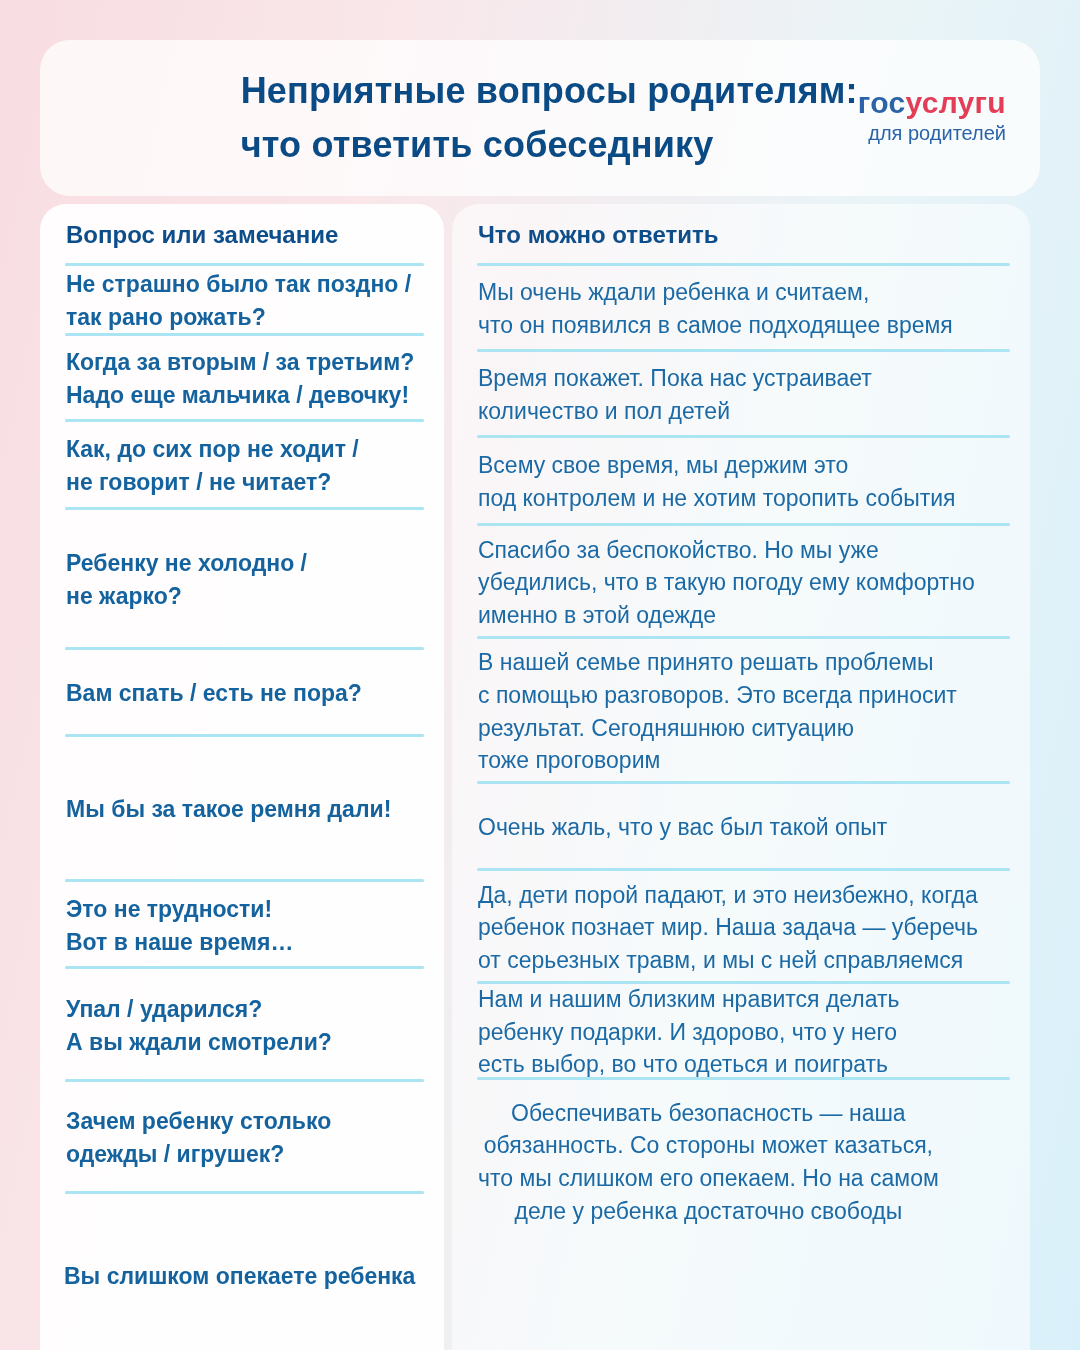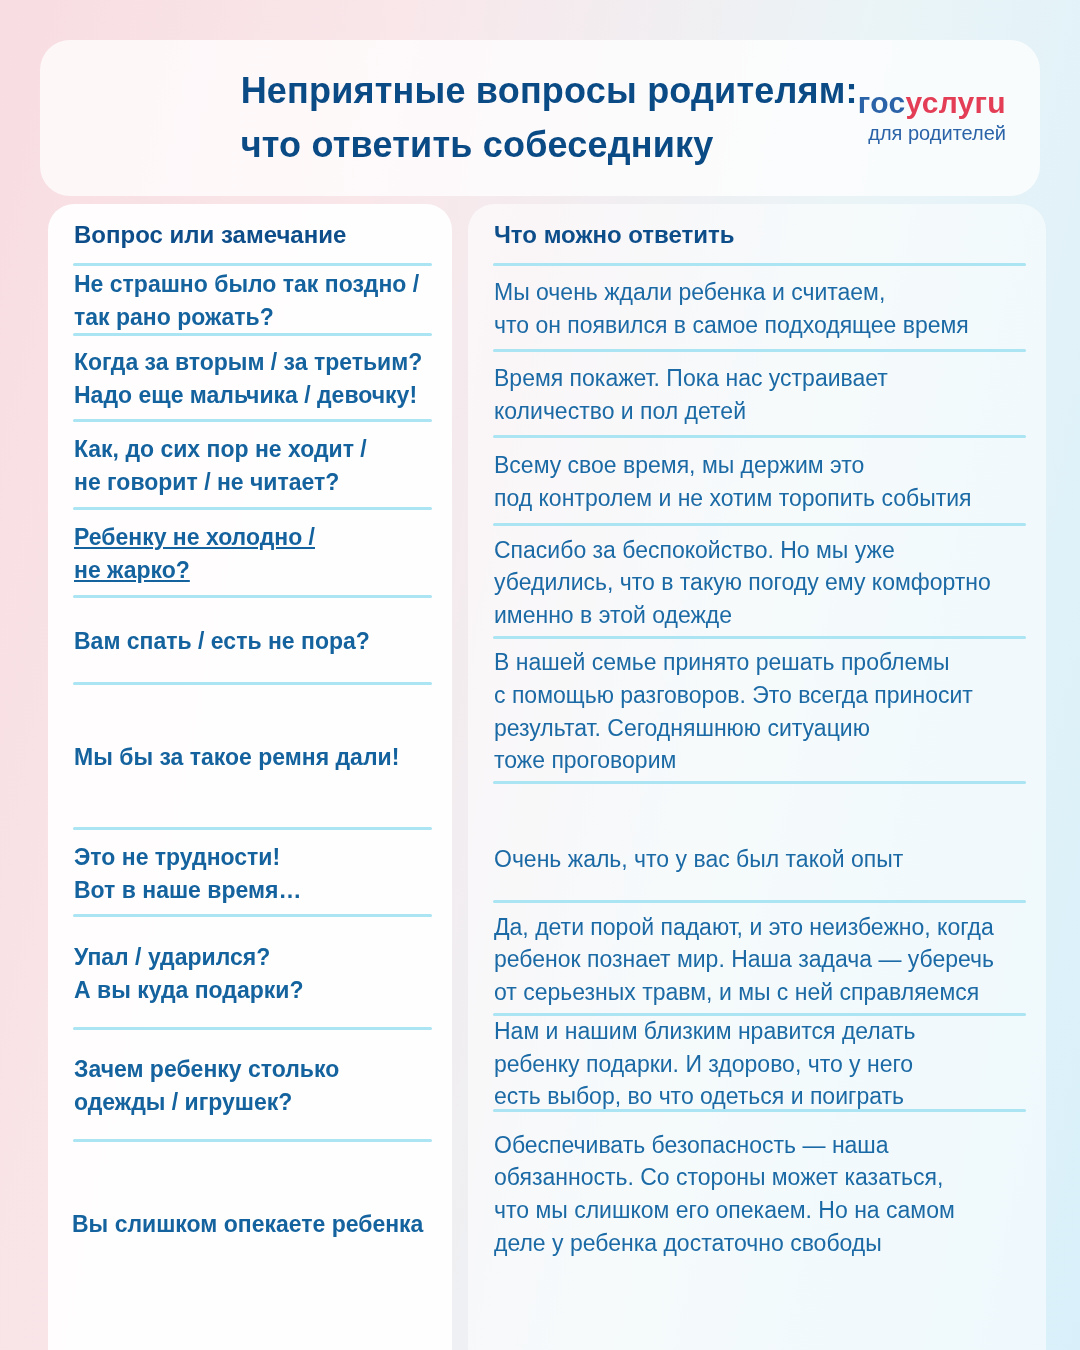--- a/index.html
+++ b/index.html
@@ -19,21 +19,21 @@
   }
   .page-title{
     margin:0;font-size:36px;font-weight:700;line-height:1.5;
     color:var(--title);white-space:pre-line;letter-spacing:0.2px;
   }
   .logo{text-align:right;padding-bottom:6px;}
   .logo-word{font-size:30px;font-weight:800;letter-spacing:0.3px;line-height:1.1;}
   .logo-blue{color:var(--logoBlue);}
   .logo-red{color:var(--logoRed);}
   .logo-sub{font-size:20px;color:var(--logoBlue);margin-top:3px;}
-  .table{position:absolute;left:48px;top:204px;display:flex;gap:16px;}
+  .table{position:absolute;left:40px;top:204px;display:flex;gap:8px;}
   .col{height:1146px;border-radius:26px 26px 0 0;box-sizing:border-box;overflow:hidden;}
   .col-left{width:404px;background:rgba(255,255,255,0.93);}
   .col-right{width:578px;background:rgba(255,255,255,0.55);}
   .cell{
     position:relative;display:flex;align-items:center;
     box-sizing:border-box;white-space:pre-line;
     padding:8px 18px 8px 26px;
   }
   .cell::after{
     content:"";position:absolute;left:25px;right:20px;bottom:0;height:3px;
@@ -62,54 +62,54 @@
 
   <main class="table">
     <section class="col col-left">
       <div class="cell head">Вопрос или замечание</div>
     <div class="cell q" style="height: 70px;">Не страшно было так поздно /
 так рано рожать?</div>
         <div class="cell q" style="height: 86px;">Когда за вторым / за третьим?
 Надо еще мальчика / девочку!</div>
         <div class="cell q" style="height: 88px;">Как, до сих пор не ходит /
 не говорит / не читает?</div>
-        <div class="cell q" style="height: 88px; text-decoration: underline;">Ребенку не холодно /
+        <div class="cell q" style="height: 140px;">Ребенку не холодно /
 не жарко?</div>
         <div class="cell q" style="height: 87px;">Вам спать / есть не пора?</div>
         <div class="cell q" style="height: 145px;">Мы бы за такое ремня дали!</div>
         <div class="cell q" style="height: 87px;">Это не трудности!
 Вот в наше время…</div>
         <div class="cell q" style="height: 113px;">Упал / ударился?
-А вы куда подарки?</div>
+А вы ждали смотрели?</div>
         <div class="cell q" style="height: 112px;">Зачем ребенку столько
 одежды / игрушек?</div>
         <div class="cell q last" style="height: 164px; padding-left: 24px;">Вы слишком опекаете ребенка</div>
       </section>
     <section class="col col-right">
       <div class="cell head">Что можно ответить</div>
     <div class="cell a" style="height: 86px;">Мы очень ждали ребенка и считаем,
 что он появился в самое подходящее время</div>
         <div class="cell a" style="height: 86px;">Время покажет. Пока нас устраивает
 количество и пол детей</div>
         <div class="cell a" style="height: 88px;">Всему свое время, мы держим это
 под контролем и не хотим торопить события</div>
         <div class="cell a" style="height: 113px;">Спасибо за беспокойство. Но мы уже
 убедились, что в такую погоду ему комфортно
 именно в этой одежде</div>
         <div class="cell a" style="height: 145px;">В нашей семье принято решать проблемы
 с помощью разговоров. Это всегда приносит
 результат. Сегодняшнюю ситуацию
 тоже проговорим</div>
-        <div class="cell a" style="height: 87px; margin-top: 32px;">Очень жаль, что у вас был такой опыт</div>
+        <div class="cell a" style="height: 87px;">Очень жаль, что у вас был такой опыт</div>
         <div class="cell a" style="height: 113px;">Да, дети порой падают, и это неизбежно, когда
 ребенок познает мир. Наша задача — уберечь
 от серьезных травм, и мы с ней справляемся</div>
         <div class="cell a" style="height: 96px;">Нам и нашим близким нравится делать
 ребенку подарки. И здорово, что у него
 есть выбор, во что одеться и поиграть</div>
-        <div class="cell a last" style="height: 164px;">Обеспечивать безопасность — наша
+        <div class="cell a last" style="height: 164px; text-align: center;">Обеспечивать безопасность — наша
 обязанность. Со стороны может казаться,
 что мы слишком его опекаем. Но на самом
 деле у ребенка достаточно свободы</div>
       </section>
   </main>
 
 </div>
 
 </body></html>

